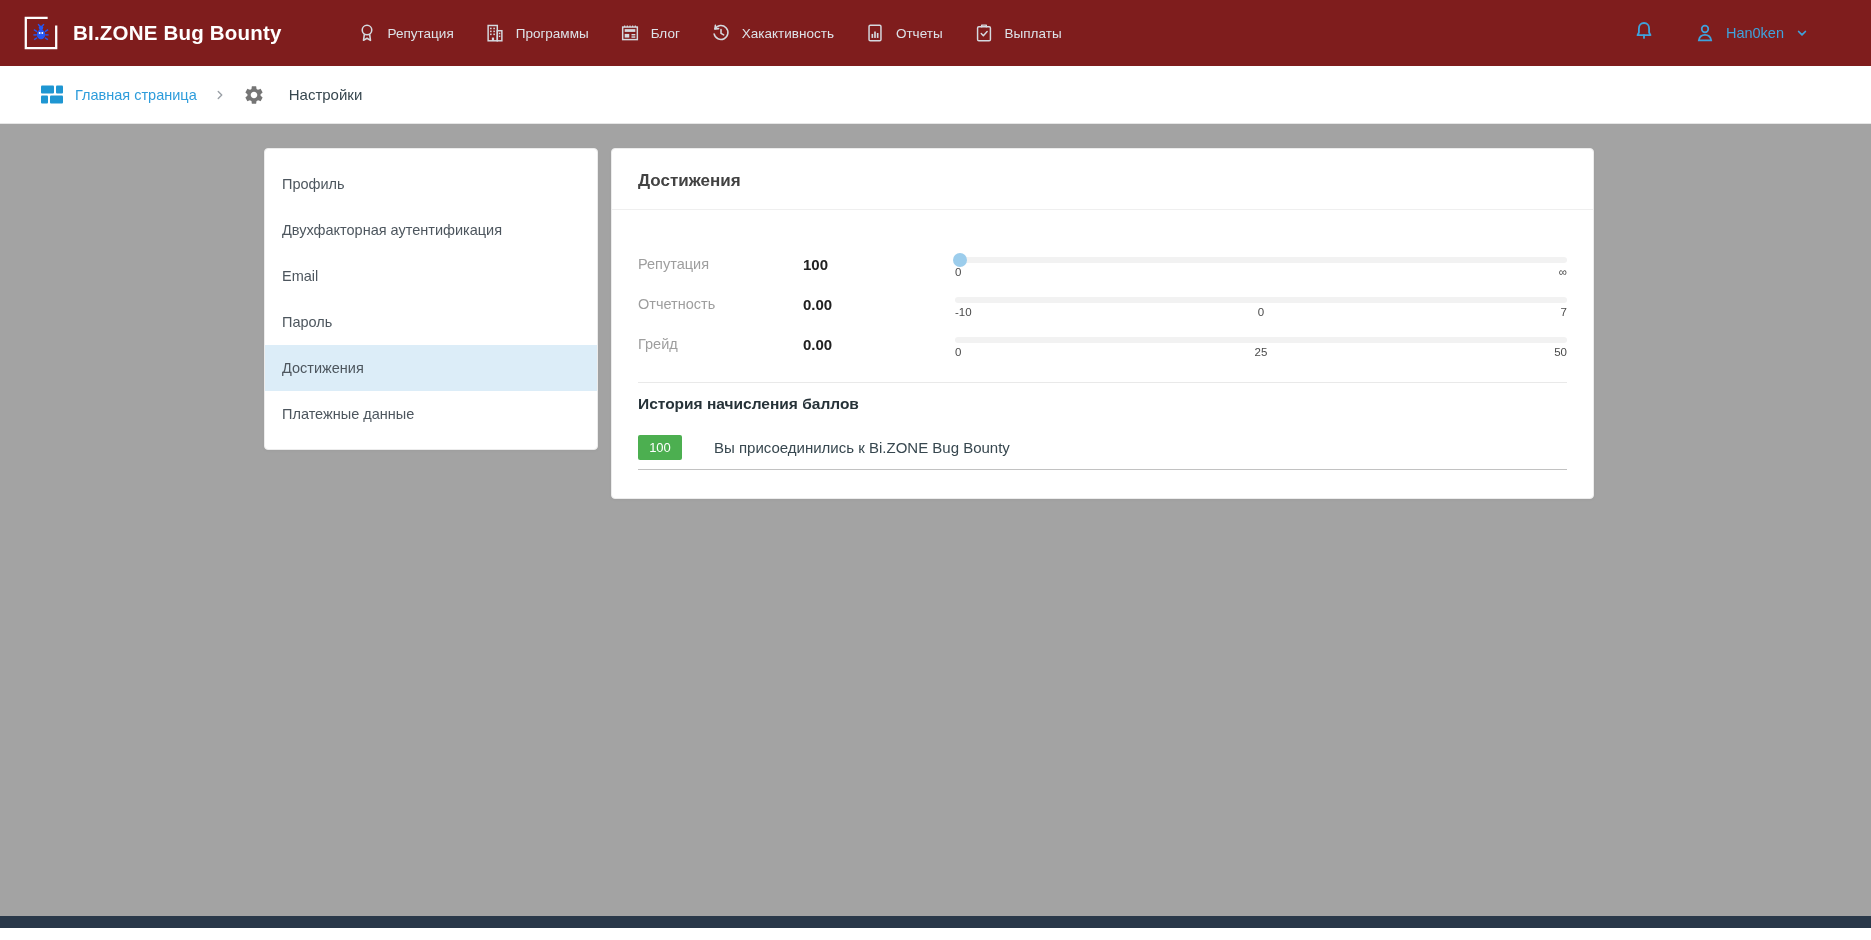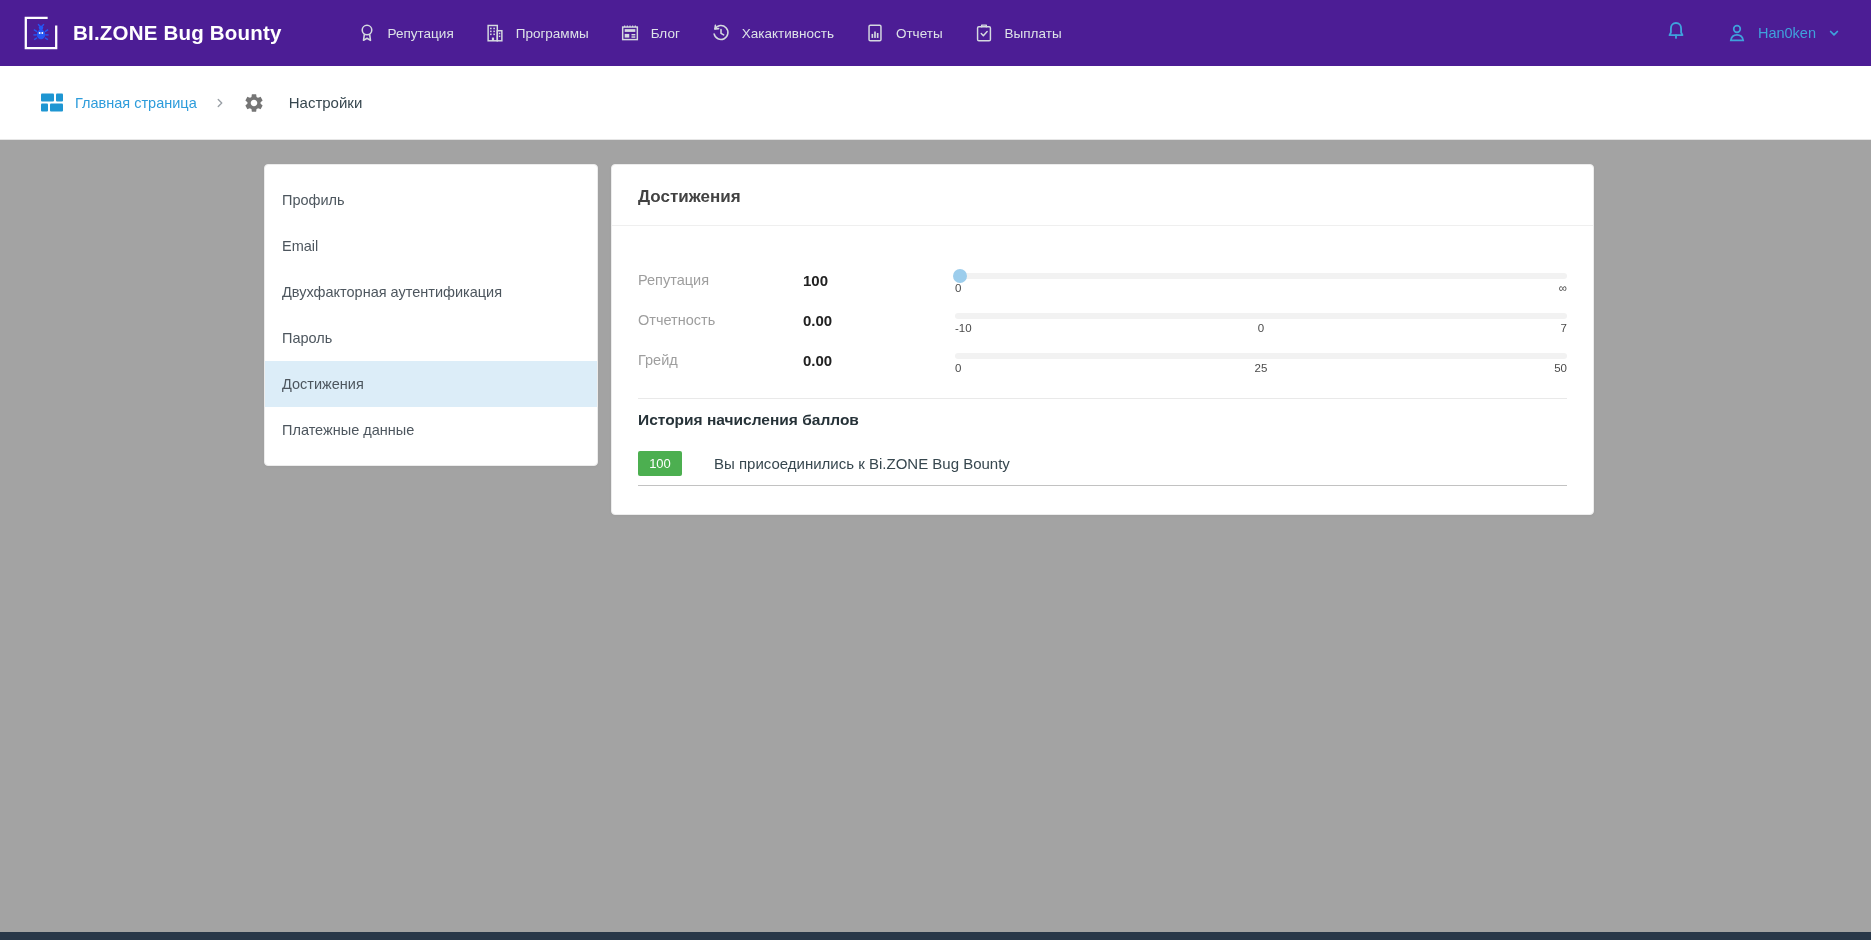--- a/index.html
+++ b/index.html
@@ -1,37 +1,37 @@
 <!DOCTYPE html>
 <html><head>
 <meta charset="utf-8">
 <style>
   * { margin:0; padding:0; box-sizing:border-box; }
   html,body { width:1871px; height:940px; overflow:hidden; background:#fff;
     font-family:"Liberation Sans", sans-serif; }
 
   
-  .navbar { height:66px; background:#4c1d95; display:flex; align-items:center;
-    padding:0 28px 0 22px; }
+  .navbar { height:66px; background:#7f1d1d; display:flex; align-items:center;
+    padding:0 60px 0 22px; }
   .brand { display:flex; align-items:center; cursor:pointer; }
   .logo-mark { width:38px; height:38px; }
   .brand-name { color:#fff; font-size:20.5px; font-weight:bold; margin-left:13px;
     letter-spacing:.2px; }
   .nav-menu { display:flex; align-items:center; gap:30px; margin-left:74px; }
   .nav-item { display:flex; align-items:center; gap:10px; color:#dde2e8;
     font-size:13.5px; cursor:pointer; text-decoration:none; }
   .nav-item svg { width:22px; height:22px; }
   .nav-right { margin-left:auto; display:flex; align-items:center; gap:36px; }
   .bell-btn svg { width:26px; height:26px; cursor:pointer; }
   .user-chip { display:flex; align-items:center; gap:9px; cursor:pointer;justify-content:space-between; }
   .user-chip svg { width:24px; height:24px; }
   .user-name { color:#3fa2dc; font-size:14.5px; }
 
   
-  .crumb-bar { height:74px; background:#fff; border-bottom:1px solid #e6e6e6;
+  .crumb-bar { height:58px; background:#fff; border-bottom:1px solid #e6e6e6;
     display:flex; align-items:center; padding:0 40px; }
   .crumb-home { display:flex; align-items:center; gap:11px; cursor:pointer; }
   .crumb-home svg { width:24px; height:24px; }
   .crumb-link { color:#2d9cdb; font-size:14.5px; }
   .crumb-sep { margin:0 16px; display:flex; }
   .crumb-sep svg { width:14px; height:14px; }
   .crumb-current { display:flex; align-items:center; gap:24px; }
   .crumb-current svg { width:22px; height:22px; }
   .crumb-label { color:#37474f; font-size:15px; }
 
@@ -216,22 +216,22 @@
       <path d="M19.14,12.94c0.04-0.3,0.06-0.61,0.06-0.94c0-0.32-0.02-0.64-0.07-0.94l2.03-1.58c0.18-0.14,0.23-0.41,0.12-0.61 l-1.92-3.32c-0.12-0.22-0.37-0.29-0.59-0.22l-2.39,0.96c-0.5-0.38-1.03-0.7-1.62-0.94L14.4,2.81c-0.04-0.24-0.24-0.41-0.48-0.41 h-3.84c-0.24,0-0.43,0.17-0.47,0.41L9.25,5.35C8.66,5.59,8.12,5.92,7.63,6.29L5.24,5.33c-0.22-0.08-0.47,0-0.59,0.22L2.74,8.87 C2.62,9.08,2.66,9.34,2.86,9.48l2.03,1.58C4.84,11.36,4.8,11.69,4.8,12s0.02,0.64,0.07,0.94l-2.03,1.58 c-0.18,0.14-0.23,0.41-0.12,0.61l1.92,3.32c0.12,0.22,0.37,0.29,0.59,0.22l2.39-0.96c0.5,0.38,1.03,0.7,1.62,0.94l0.36,2.54 c0.05,0.24,0.24,0.41,0.48,0.41h3.84c0.24,0,0.44-0.17,0.47-0.41l0.36-2.54c0.59-0.24,1.13-0.56,1.62-0.94l2.39,0.96 c0.22,0.08,0.47,0,0.59-0.22l1.92-3.32c0.12-0.22,0.07-0.47-0.12-0.61L19.14,12.94z M12,15.6c-1.98,0-3.6-1.62-3.6-3.6 s1.62-3.6,3.6-3.6s3.6,1.62,3.6,3.6S13.98,15.6,12,15.6z"></path>
     </svg>
     <span class="crumb-label">Настройки</span>
   </div>
 </div>
 
 <div class="content">
 
   <div class="side-card">
     <div class="side-item">Профиль</div>
+    <div class="side-item">Двухфакторная аутентификация</div>
     <div class="side-item">Email</div>
-    <div class="side-item">Двухфакторная аутентификация</div>
     <div class="side-item">Пароль</div>
     <div class="side-item active">Достижения</div>
     <div class="side-item">Платежные данные</div>
   </div>
 
   <div class="main-card">
     <div class="card-head">Достижения</div>
     <div class="card-body">
 
       <div class="stats">

